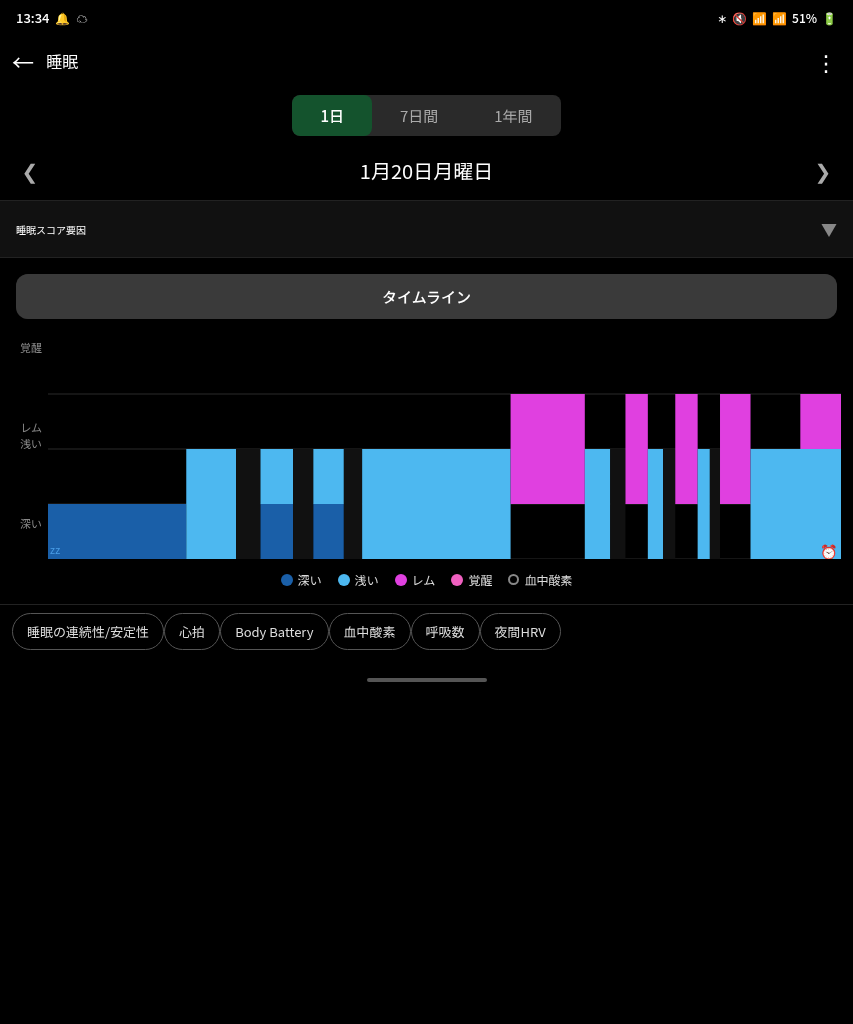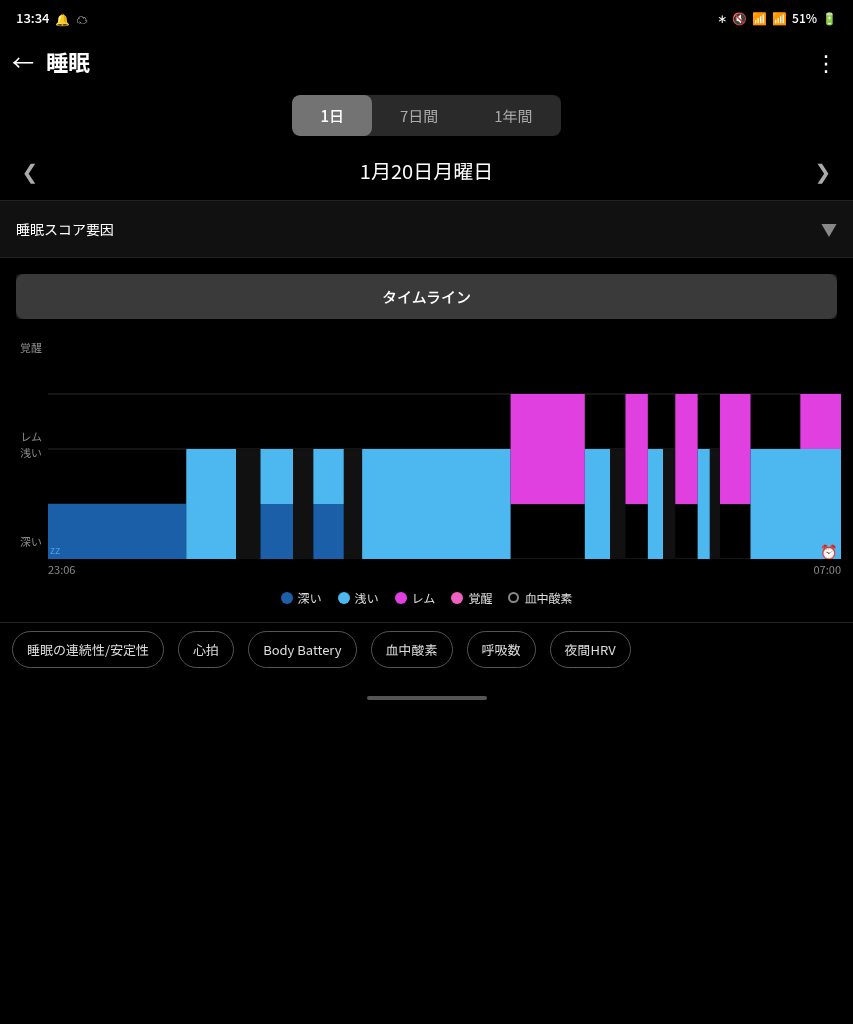--- a/index.html
+++ b/index.html
@@ -15,32 +15,32 @@
 
     
     .status-bar {
       display: flex;
       justify-content: space-between;
       align-items: center;
       padding: 8px 16px;
       font-size: 13px;
       font-weight: 500;
     }
-    .status-left { display: flex; align-items: flex-end; gap: 6px; }
+    .status-left { display: flex; align-items: center; gap: 6px; }
     .status-right { display: flex; align-items: center; gap: 5px; font-size: 12px; }
 
     
     .header {
       display: flex;
       align-items: center;
       justify-content: space-between;
       padding: 10px 16px 10px 12px;
     }
     .header-left { display: flex; align-items: center; gap: 12px; }
-    .header-title { font-size: 22px; font-weight: 700; }
+    .header-title { font-size: 16px; font-weight: 400; }
     .back-btn { font-size: 22px; cursor: pointer; }
     .more-btn { font-size: 22px; cursor: pointer; }
 
     
     .tab-group {
       display: flex;
       justify-content: center;
       margin: 8px 16px 12px;
     }
     .tab-container {
@@ -50,21 +50,21 @@
       overflow: hidden;
     }
     .tab-item {
       padding: 10px 28px;
       font-size: 15px;
       cursor: pointer;
       color: #aaa;
       border-radius: 8px;
     }
     .tab-item.active {
-      background: #737373;
+      background: #14532d;
       color: #fff;
       font-weight: 500;
     }
 
     
     .date-nav {
       display: flex;
       align-items: center;
       justify-content: space-between;
       padding: 4px 12px 12px;
@@ -92,29 +92,29 @@
     }
 
     
     .section-header {
       display: flex;
       justify-content: space-between;
       align-items: center;
       padding: 16px 16px;
       background: #111;
     }
-    .section-title { font-size: 14px; color: #fff; }
+    .section-title { font-size: 10px; color: #fff; }
     .chevron-down { font-size: 16px; color: #888; }
 
     
     .sub-tab-group {
       display: flex;
       margin: 16px 16px;
       background: #1a1a1a;
-      border-radius: 4px;
+      border-radius: 12px;
       overflow: hidden;
     }
     .sub-tab {
       flex: 1;
       padding: 12px;
       text-align: center;
       font-size: 15px;
       cursor: pointer;
       color: #aaa;
       border-radius: 8px;
@@ -185,21 +185,21 @@
     .legend-dot.circle-outline {
       background: transparent;
       border: 2px solid #888;
       width: 11px;
       height: 11px;
     }
 
     
     .chips-row {
       display: flex;
-      gap: 14px;
+      gap: 0;
       padding: 8px 12px 20px;
       overflow-x: auto;
       scrollbar-width: none;
     }
     .chips-row::-webkit-scrollbar { display: none; }
     .chip {
       border: 1px solid #555;
       border-radius: 20px;
       padding: 8px 14px;
       font-size: 13px;
@@ -340,24 +340,20 @@
 
         <rect x="691" y="110" width="89" height="110" fill="#4db8f0"></rect>
 
         <rect x="740" y="55" width="40" height="55" fill="#e040e0"></rect>
 
         <text x="2" y="218" fill="#4a9fe8" font-size="14">ᶻᶻ</text>
 
         <text x="760" y="218" fill="#aaa" font-size="14">⏰</text>
       </svg>
 
-      <div class="time-labels">
-        <span>23:06</span>
-        <span>07:00</span>
-      </div>
     </div>
   </div>
 </div>
 
 <div class="legend">
   <div class="legend-item">
     <div class="legend-dot" style="background:#1a5fa8;"></div>
     <span>深い</span>
   </div>
   <div class="legend-item">

